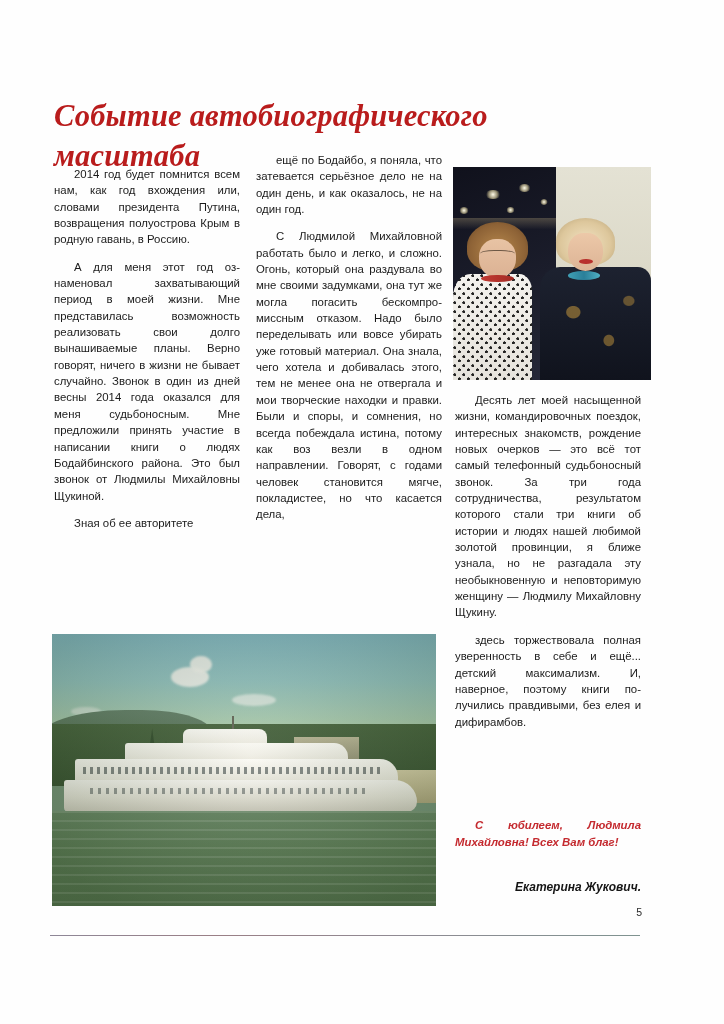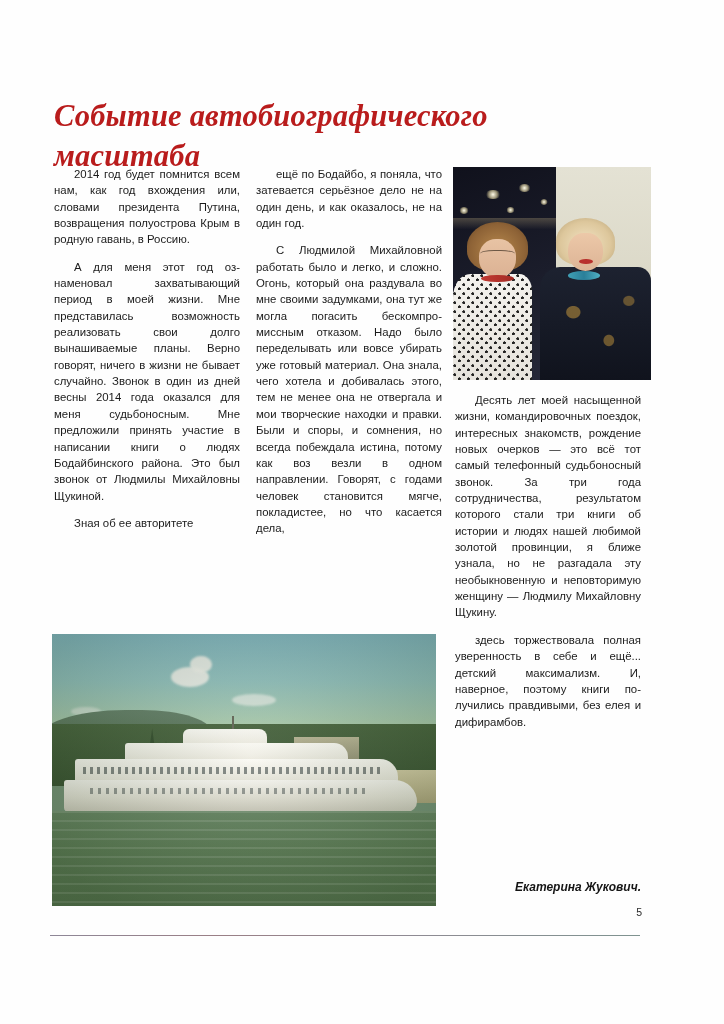--- a/index.html
+++ b/index.html
@@ -49,21 +49,21 @@
     text-justify: inter-word;
     hyphens: manual;
   }
   .col p {
     margin: 0 0 11px 0;
     text-indent: 20px;
   }
   .col p:last-child { margin-bottom: 0; }
 
   #col-1 { left: 54px;  top: 166px; width: 186px; }
-  #col-2 { left: 256px; top: 166px; width: 186px; }
+  #col-2 { left: 256px; top: 152px; width: 186px; }
   #col-3 { left: 455px; top: 392px; width: 186px; }
 
   
   .photo-women {
     position: absolute;
     left: 453px;
     top: 167px;
     width: 198px;
     height: 213px;
     overflow: hidden;
@@ -355,20 +355,21 @@
     <div class="ps-bridge"></div>
     <div class="ps-deck3"></div>
     <div class="ps-deck2"></div>
     <div class="ps-hull"></div>
     <div class="ps-windows"></div>
     <div class="ps-windows2"></div>
     <div class="ps-water"></div>
     <div class="ps-grain"></div>
   </div>
 
+  <div class="closing-note">С юбилеем, Людми­ла Михайловна! Всех Вам благ!</div>
 
   <div class="signature">Екатерина Жукович.</div>
 
   <div class="page-number">5</div>
 
   <div class="bottom-rule"></div>
 
 </div>
 
 </body></html>

